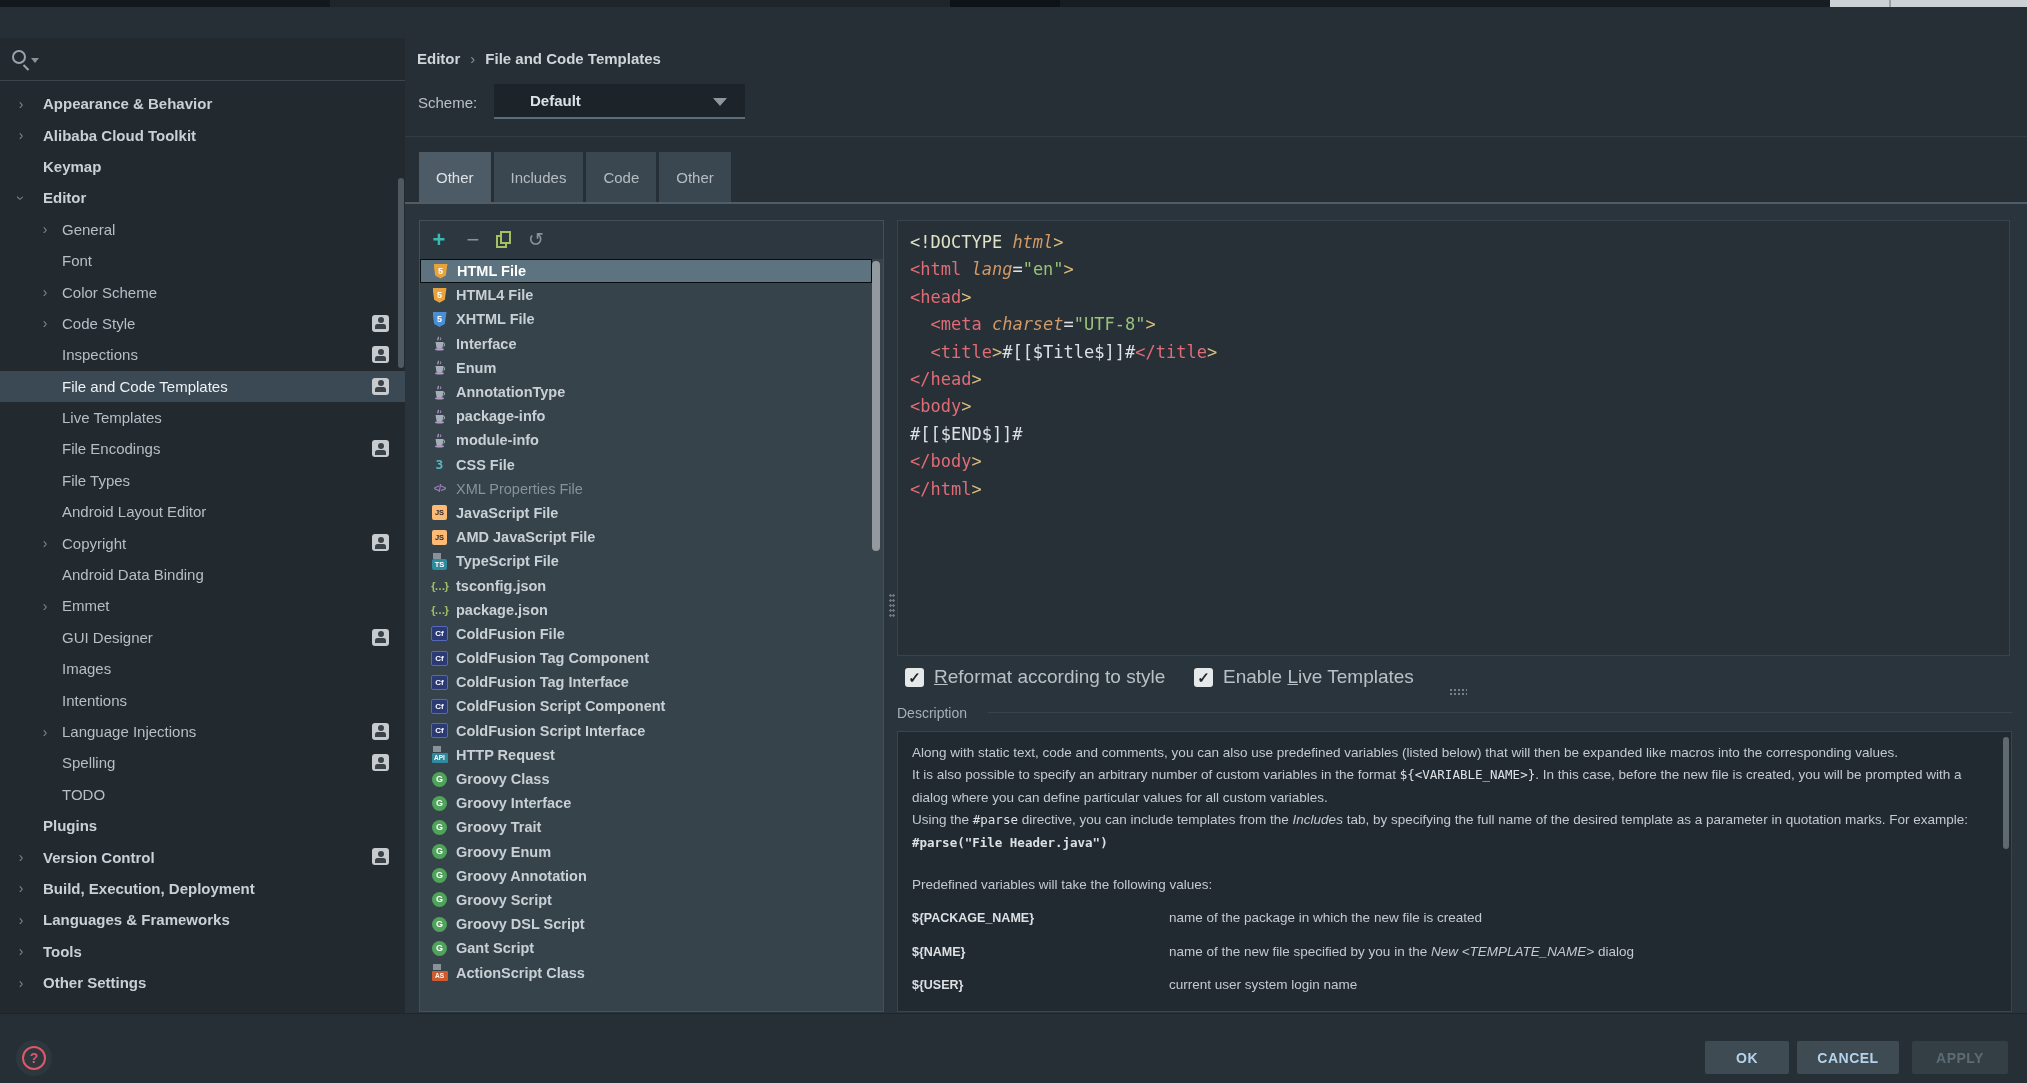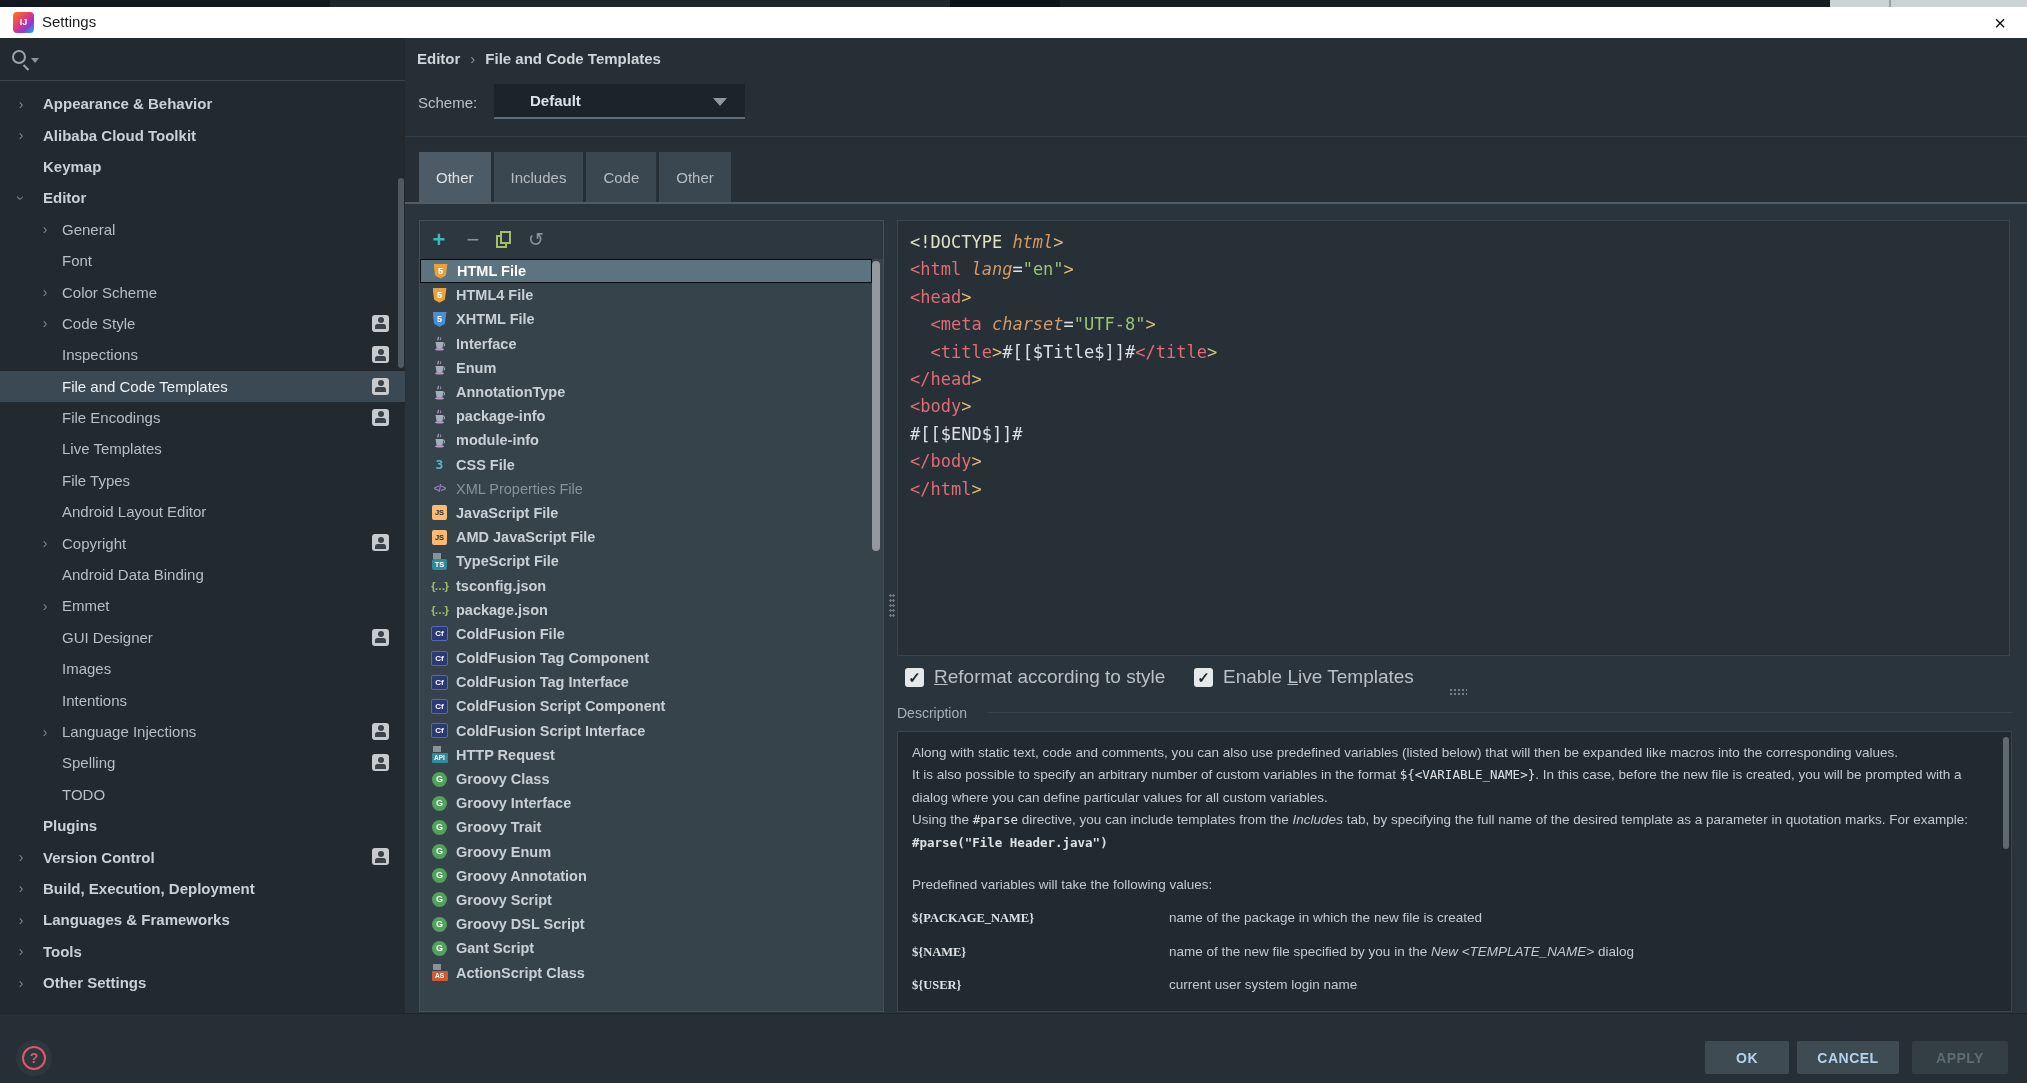--- a/index.html
+++ b/index.html
@@ -127,21 +127,21 @@
   .desc-label{position:absolute;left:897px;top:705px;font-size:14px;color:#a7b0b6;}
   .desc-line{position:absolute;left:988px;top:712px;width:1024px;height:1px;background:#39434b;}
   .desc-panel{position:absolute;left:897px;top:731px;width:1115px;height:281px;background:#212a31;
     border:1px solid #3a444c;overflow:hidden;}
   .desc-inner{position:absolute;left:14px;top:10px;width:1075px;font-size:13.5px;line-height:22.4px;color:#c3cacf;}
   .desc-inner .m{font-family:"DejaVu Sans Mono",monospace;font-weight:normal;font-size:12.5px;color:#dde1e4;}
   .desc-inner .i{font-style:italic;}
   .parse-line{font-family:"DejaVu Sans Mono",monospace;font-weight:bold;font-size:12.5px;color:#dde1e4;}
   .desc-gap{height:20px;}
   .var-row{display:flex;margin-top:11px;}
-  .var-name{width:257px;flex:none;font-family:Liberation Serif, serif;font-weight:bold;font-size:12.5px;color:#dde1e4;}
+  .var-name{width:257px;flex:none;font-family:Liberation Sans, sans-serif;font-weight:bold;font-size:12.5px;color:#dde1e4;}
   .desc-scroll{position:absolute;right:2px;top:5px;width:6px;height:112px;border-radius:3px;background:#5f6970;}
 
   
   .footer{position:absolute;left:0;top:1013px;width:2027px;height:70px;background:#262f36;border-top:1px solid #1e262c;}
   .help-ring{position:absolute;left:16px;top:26px;width:36px;height:36px;border-radius:50%;background:#2d373e;}
   .help{position:absolute;left:6px;top:6px;width:24px;height:24px;border-radius:50%;border:2px solid #e0566b;
     color:#e0566b;font-size:14px;font-weight:bold;line-height:20px;text-align:center;cursor:pointer;}
   .btn{position:absolute;top:27px;height:33px;border:none;border-radius:2px;background:#3e4b53;
     color:#b5d2ea;font-family:"Liberation Sans",sans-serif;font-size:14px;font-weight:bold;
     letter-spacing:0.5px;cursor:pointer;}
@@ -155,25 +155,20 @@
 <div class="win">
 
   <div class="strip">
     <div class="s1"></div>
       <div class="s2"></div>
       <div class="s3"></div>
       <div class="s4"></div>
       <div class="s5"></div>
   </div>
 
-  <div class="titlebar">
-    <div class="app-icon">IJ</div>
-    <div class="win-title">Settings</div>
-    <div class="close-x">×</div>
-  </div>
 
   <div class="sidebar">
     <div class="search-row">
       <span class="mag"></span>
       <span class="mag-drop"></span>
     </div>
     <div class="sb-divider"></div>
     <div class="tree">
         <div class="tree-row lvl0 bold">
           <span class="arrow">›</span>
@@ -208,25 +203,25 @@
         </div>
         <div class="tree-row lvl1">
           <span class="t-label">Inspections</span>
           <span class="person"></span>
         </div>
         <div class="tree-row lvl1 selected">
           <span class="t-label">File and Code Templates</span>
           <span class="person"></span>
         </div>
         <div class="tree-row lvl1">
+          <span class="t-label">Live Templates</span>
+        </div>
+        <div class="tree-row lvl1">
           <span class="t-label">File Encodings</span>
           <span class="person"></span>
-        </div>
-        <div class="tree-row lvl1">
-          <span class="t-label">Live Templates</span>
         </div>
         <div class="tree-row lvl1">
           <span class="t-label">File Types</span>
         </div>
         <div class="tree-row lvl1">
           <span class="t-label">Android Layout Editor</span>
         </div>
         <div class="tree-row lvl1">
           <span class="arrow">›</span>
           <span class="t-label">Copyright</span>

